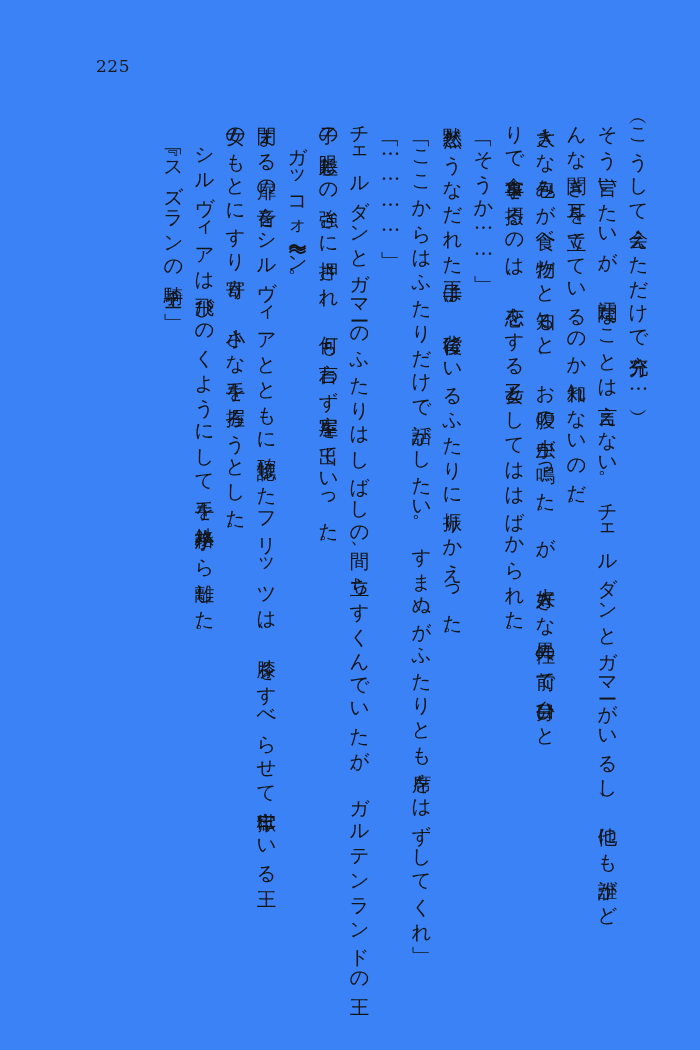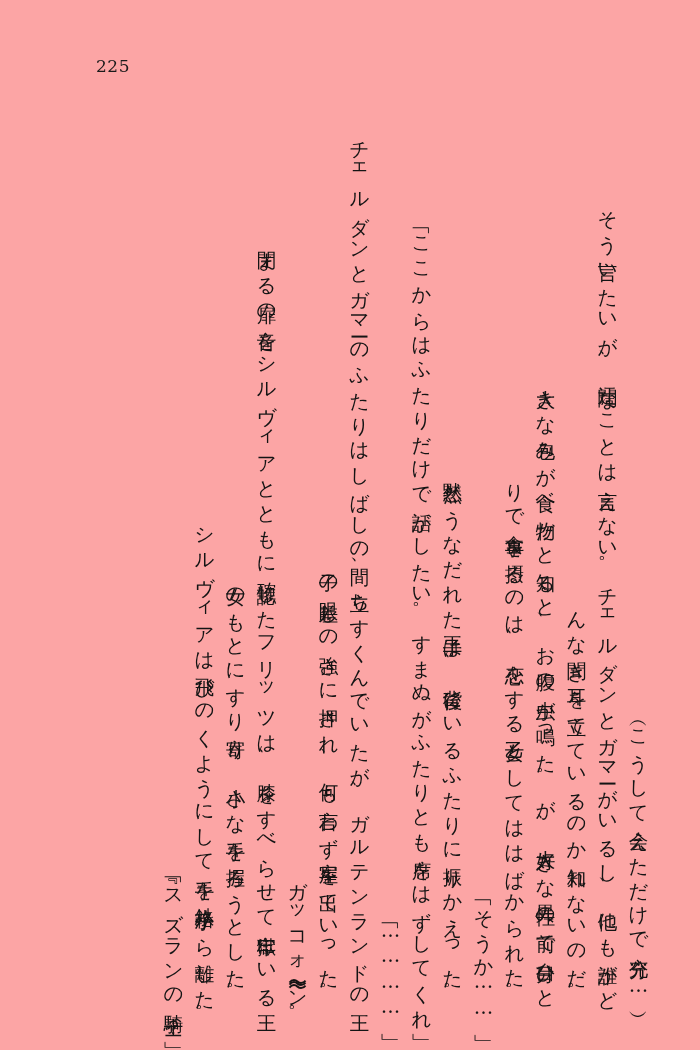--- a/index.html
+++ b/index.html
@@ -12,22 +12,21 @@
     height: 1050px;
     overflow: hidden;
     font-family: "DejaVu Serif", "Liberation Serif", serif;
     color: #111111;
   }
 
   #page {
     position: relative;
     width: 700px;
     height: 1050px;
-    background: #fca5a5;
-    text-align: right;
+    background: #3b82f6;
   }
 
   
   #page-number {
     position: absolute;
     top: 56px;
     left: 96px;
     font-size: 17px;
     letter-spacing: 0.5px;
     color: #1a1a1a;

